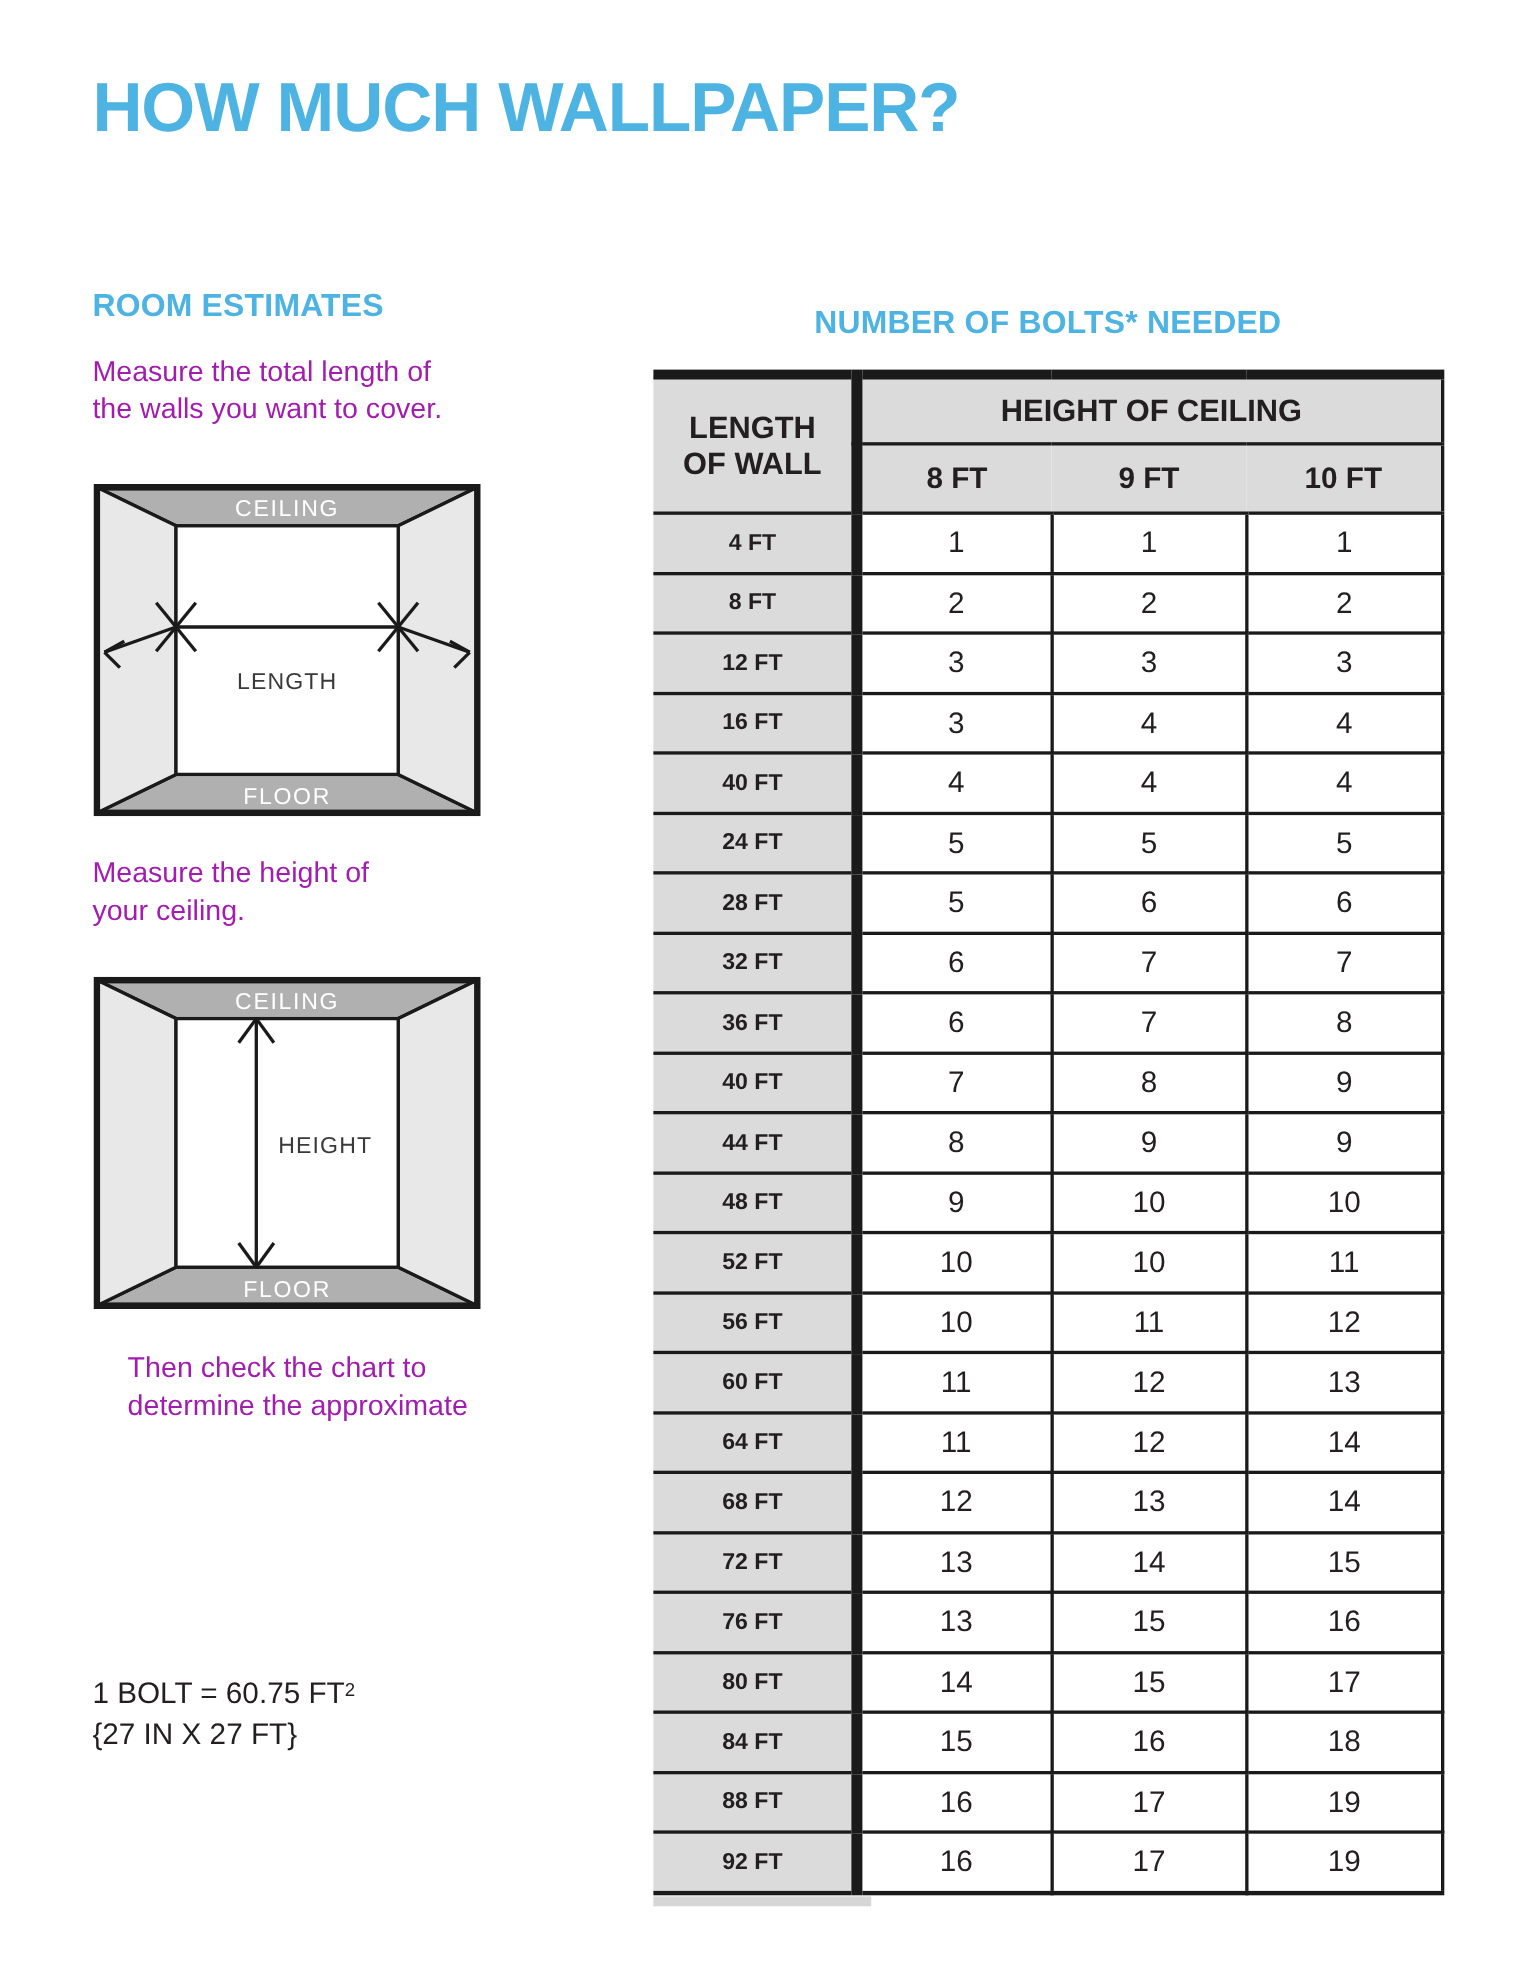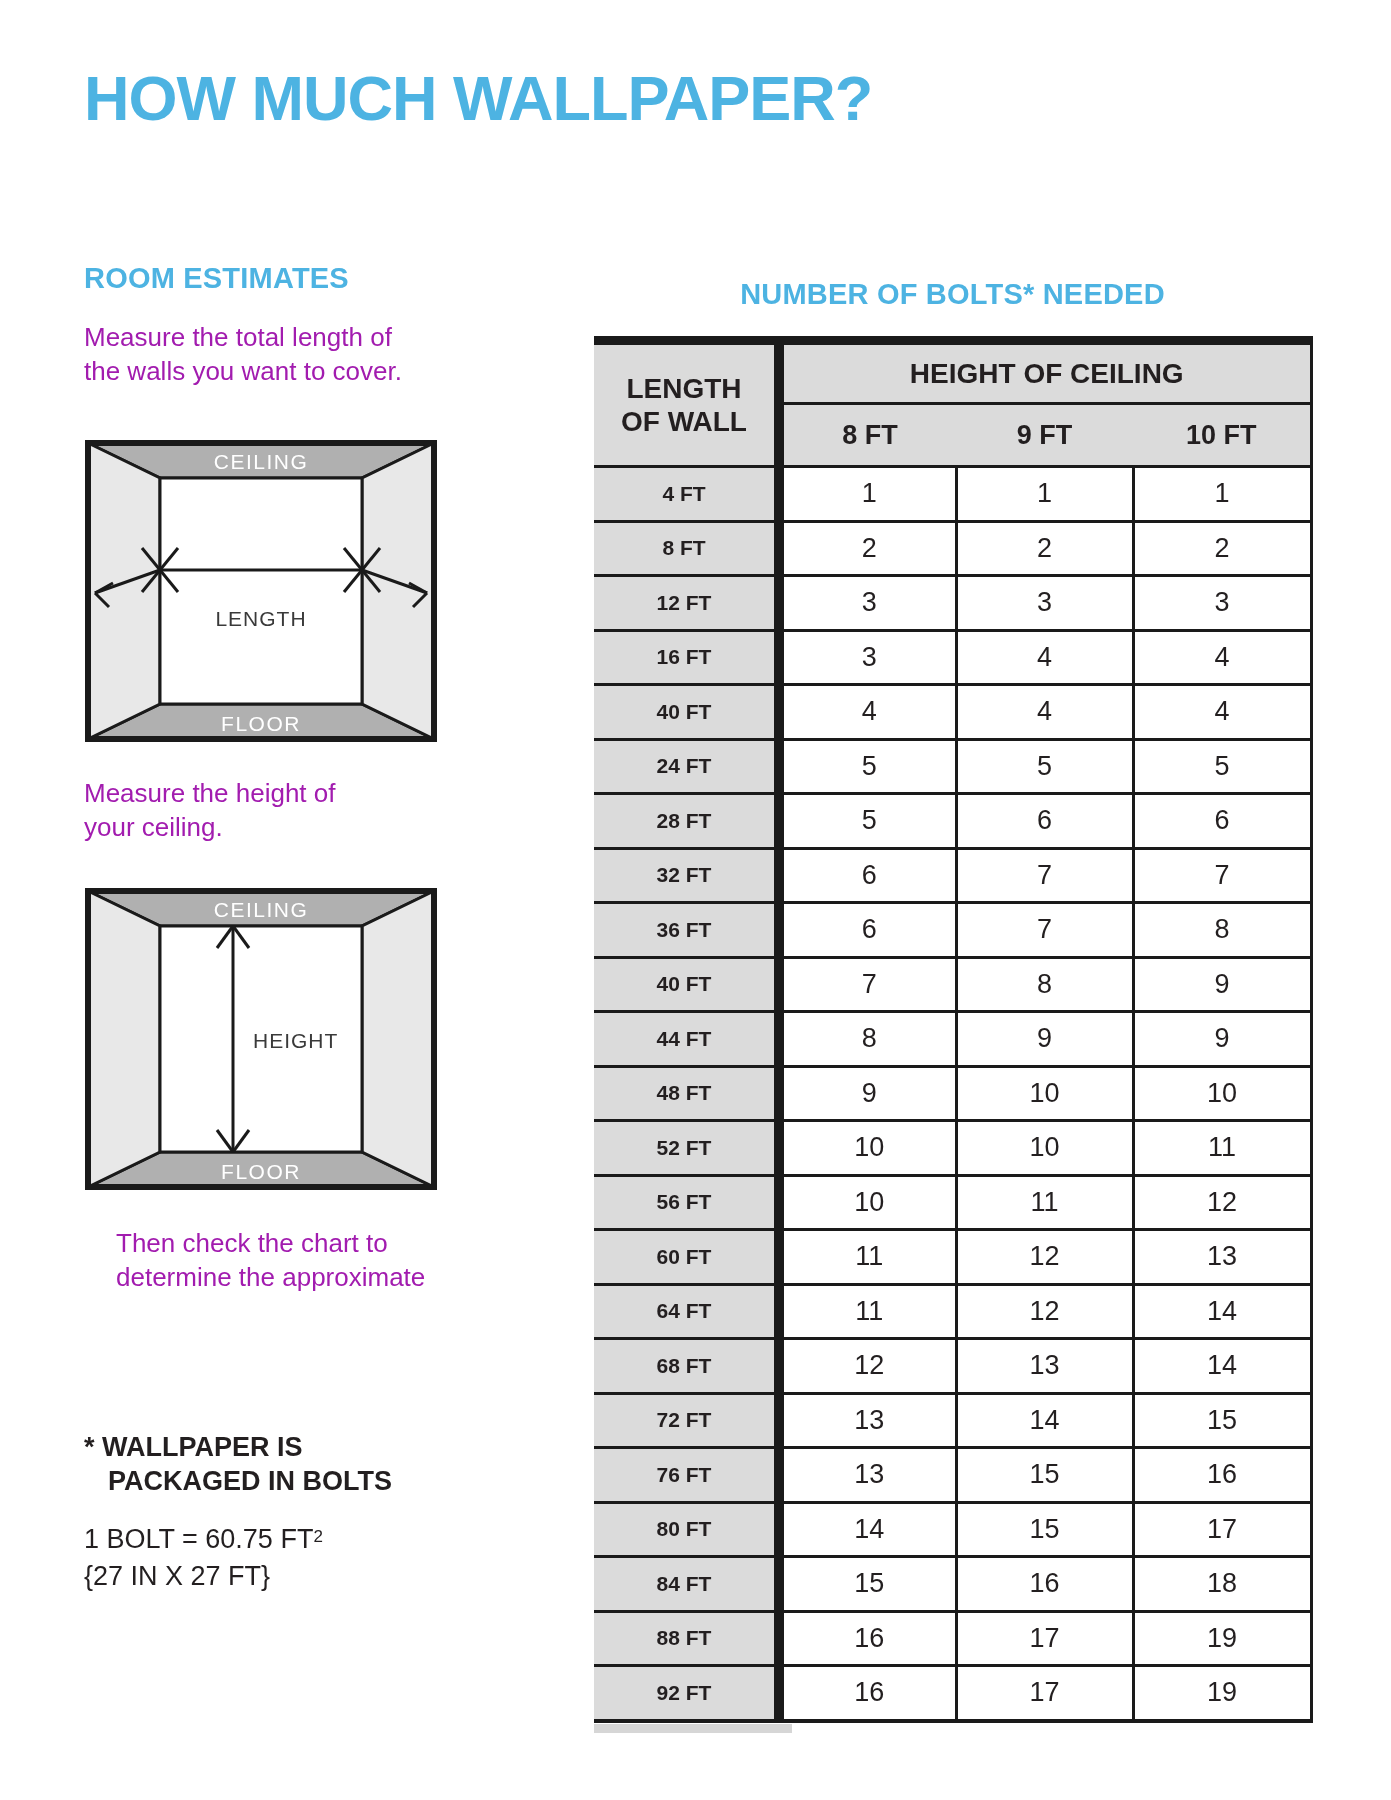--- a/index.html
+++ b/index.html
@@ -116,24 +116,20 @@
     <text class="room-label" x="176" y="29" text-anchor="middle">CEILING</text>
     <text class="room-label" x="176" y="291" text-anchor="middle">FLOOR</text>
     <text class="dim-label" x="168" y="160" text-anchor="start">HEIGHT</text>
   </svg>
 
   <div class="abs body-text" id="para3">
     <div>Then check the chart to</div>
     <div>determine the approximate</div>
   </div>
 
-  <div class="abs" id="footnote">
-    <div>* WALLPAPER IS</div>
-    <div class="indent">PACKAGED IN BOLTS</div>
-  </div>
 
   <div class="abs" id="bolt-info">
     <div><span>1 BOLT = 60.75 FT</span><sup>2</sup></div>
     <div>{27 IN X 27 FT}</div>
   </div>
 
   <table id="bolts-table">
     <colgroup>
         <col style="width:185px">
         <col style="width:177px">

